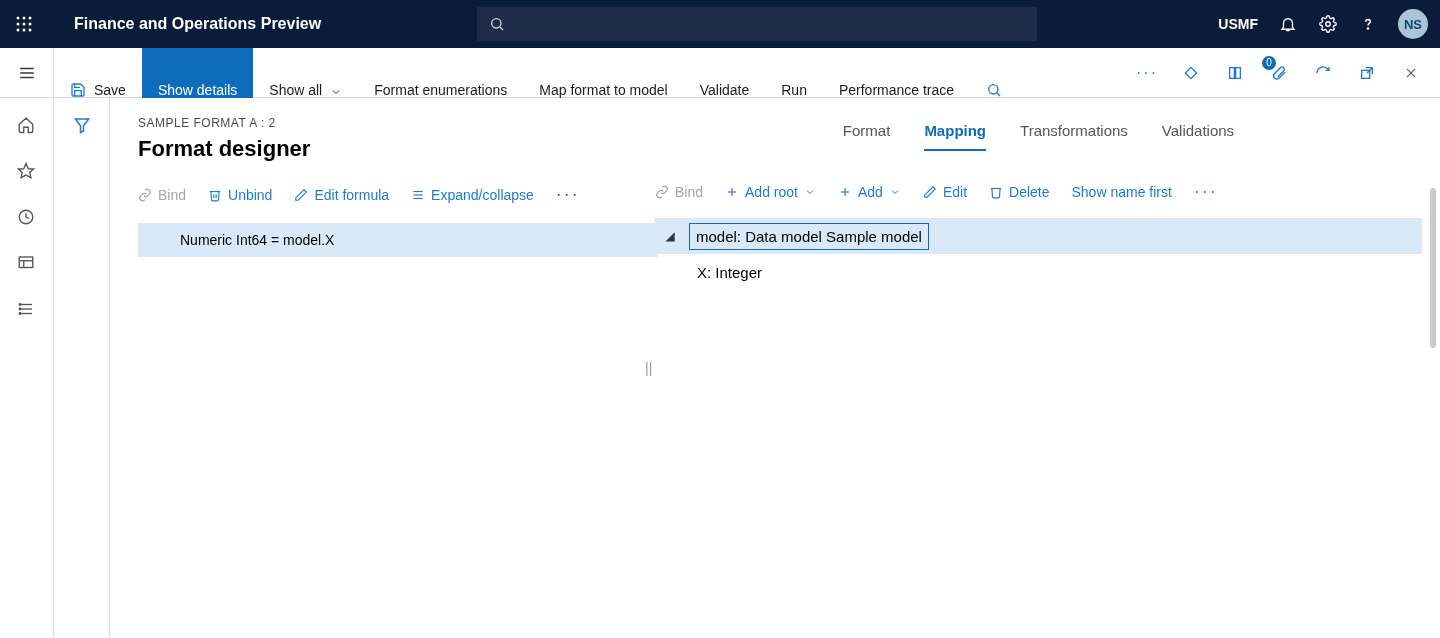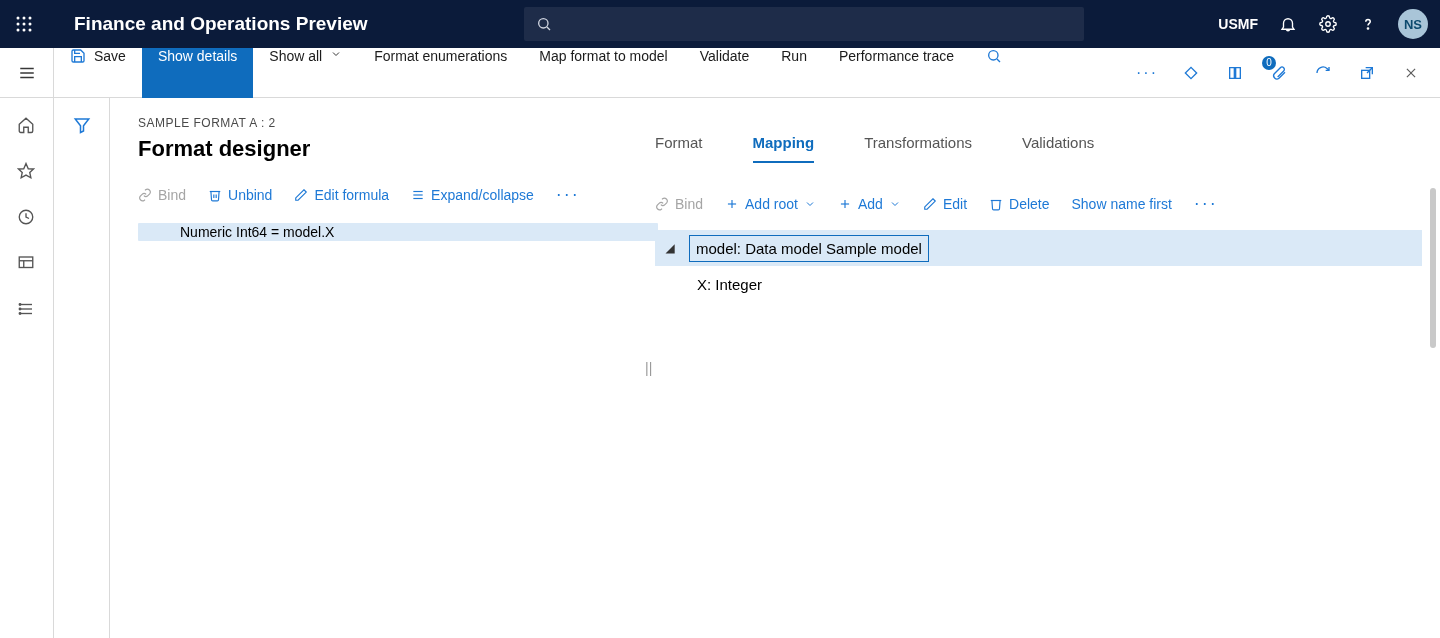--- a/index.html
+++ b/index.html
@@ -17,21 +17,21 @@
   }
 
   
   .topbar {
     height: 48px; background: var(--top-blue); color: #fff;
     display: flex; align-items: center; gap: 16px; padding: 0 12px;
   }
   .topbar .waffle {
     width: 24px; height: 24px; display:flex; align-items:center; justify-content:center; cursor:pointer;
   }
-  .topbar .title { font-size: 19px; font-weight: 600; margin-left: 22px; white-space: nowrap; }
+  .topbar .title { font-size: 16px; font-weight: 600; margin-left: 22px; white-space: nowrap; }
   .topbar .search {
     flex: 0 0 560px; height: 34px; margin-left: 140px;
     background: rgba(255,255,255,0.08); border-radius: 2px;
     display: flex; align-items: center; padding: 0 12px; color: #d0d5e0;
   }
   .topbar .search input {
     background: transparent; border: none; outline: none; color: #fff;
     font-size: 15px; margin-left: 10px; width: 100%;
   }
   .topbar .search input::placeholder { color: #d0d5e0; }
@@ -49,21 +49,21 @@
   .cmdbar {
     height: 50px; border-bottom: 1px solid var(--toolbar-border);
     display:flex; align-items:center; padding-left: 0px;
     background: var(--toolbar-bg);
   }
   .cmdbar .ham {
     width:54px; height:50px; display:flex; align-items:center; justify-content:center;
     border-right: 1px solid var(--toolbar-border); cursor:pointer;
   }
   .cmdbar .btn {
-    height:50px; padding: 0 16px; display:flex; align-items:flex-start; gap:8px;
+    height:50px; padding: 0 16px; display:flex; align-items:flex-end; gap:8px;
     font-size:14px; color: var(--text); cursor:pointer; white-space:nowrap;
   }
   .cmdbar .btn.active { background: var(--accent); color: #ffffff; }
   .cmdbar .btn.save svg { stroke: var(--accent2); }
   .cmdbar .chev { display:inline-block; }
   .cmdbar .right {
     margin-left: auto; display:flex; align-items:center; gap:22px; padding-right: 18px;
   }
   .cmdbar .right .ic {
     width:22px; height:22px; display:flex; align-items:center; justify-content:center;
@@ -97,27 +97,27 @@
 
   .crumb { font-size:12px; letter-spacing:0.5px; color:#4a4a4a; text-transform:uppercase; }
   .h1 { font-size:22px; font-weight:600; margin-top:6px; }
 
   .actions { display:flex; align-items:center; gap:22px; margin-top:22px; font-size:14px; }
   .actions .act { display:flex; align-items:center; gap:6px; color: var(--accent2); cursor:pointer; }
   .actions .act.disabled { color:#a5a5a5; cursor:default; }
   .actions .more { color:var(--accent2); font-size:18px; cursor:pointer; letter-spacing:2px;}
 
   .treerow {
-    margin-top:18px; height:18px; background: var(--sel-bg);
+    margin-top:18px; height:34px; background: var(--sel-bg);
     display:flex; align-items:center; padding-left:42px; font-size:14px;
     border-left: 0; border-radius:1px; width: 520px;
   }
 
   
-  .tabs { display:flex; gap:50px; font-size:15px; color:#555; margin-top:12px; padding-top:0; }
+  .tabs { display:flex; gap:34px; font-size:15px; color:#555; margin-top:0px; padding-top:0;justify-content:center; }
   .tab { padding: 6px 0 10px 0; cursor:pointer; }
   .tab.active { color: var(--accent); border-bottom: 2px solid var(--accent); font-weight:600;}
 
   .actions2 { display:flex; align-items:center; gap:22px; margin-top:30px; font-size:14px; }
   .actions2 .act { display:flex; align-items:center; gap:6px; color: var(--accent2); cursor:pointer; white-space:nowrap;}
   .actions2 .act.disabled { color:#a5a5a5; cursor:default; }
   .actions2 .more { color:var(--accent2); font-size:18px; cursor:pointer; letter-spacing:2px;}
 
   .maplist { margin-top:16px; }
   .maprow {

